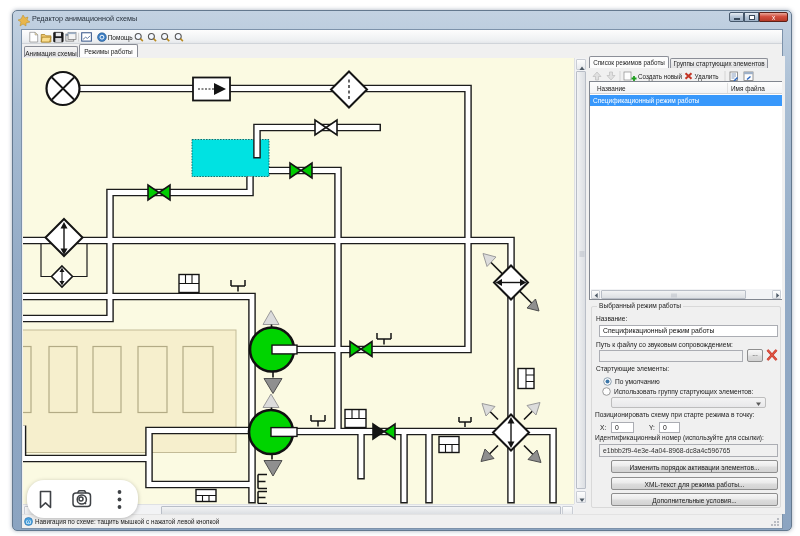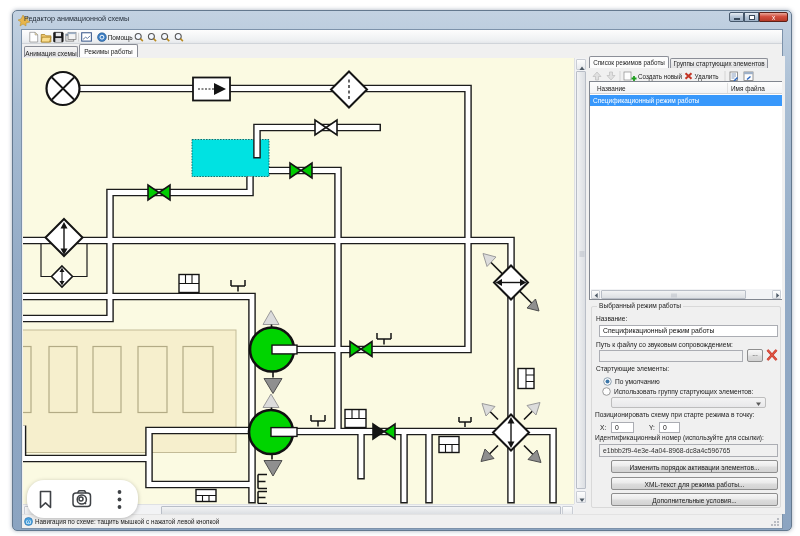--- a/index.html
+++ b/index.html
@@ -3,21 +3,21 @@
 <meta charset="utf-8">
 <style>
 html,body{margin:0;padding:0;width:800px;height:536px;background:#fff;
   font-family:"Liberation Sans",sans-serif;overflow:hidden;}
 *{box-sizing:border-box;}
 .abs{position:absolute;}
 .win{position:absolute;left:12px;top:10px;width:780px;height:521px;
   background:linear-gradient(#c3d2e2 0%,#a8bdd3 18%,#93abc6 50%,#8ba4c1 100%);
   border:1px solid #64798f;border-radius:5px;
   box-shadow:0 0 4px rgba(60,80,110,.45);}
-.titletext{position:absolute;left:11px;top:2.5px;font-size:7.2px;color:#26303c;letter-spacing:0;text-align:center;}
+.titletext{position:absolute;left:19px;top:2.5px;font-size:7.2px;color:#26303c;letter-spacing:0;text-align:center;}
 .client{position:absolute;left:8px;top:18px;width:762px;height:500px;background:#f0f0f0;
   border:1px solid #7d92aa;}
 
 .toolbar{position:absolute;left:0;top:0;width:760px;height:14px;
   background:linear-gradient(#fdfdfd,#eef0f2 80%,#e4e7ea);border-bottom:1px solid #d0d4d9;}
 
 .tabrow{position:absolute;left:0;top:14px;width:760px;height:13px;background:#f0f0f0;}
 .tab{position:absolute;font-size:6.5px;color:#222;text-align:center;
   border:1px solid #898c95;border-bottom:none;border-radius:2px 2px 0 0;
   background:linear-gradient(#f4f4f4,#e2e2e4);padding-top:3px;height:11px;top:2px;}

